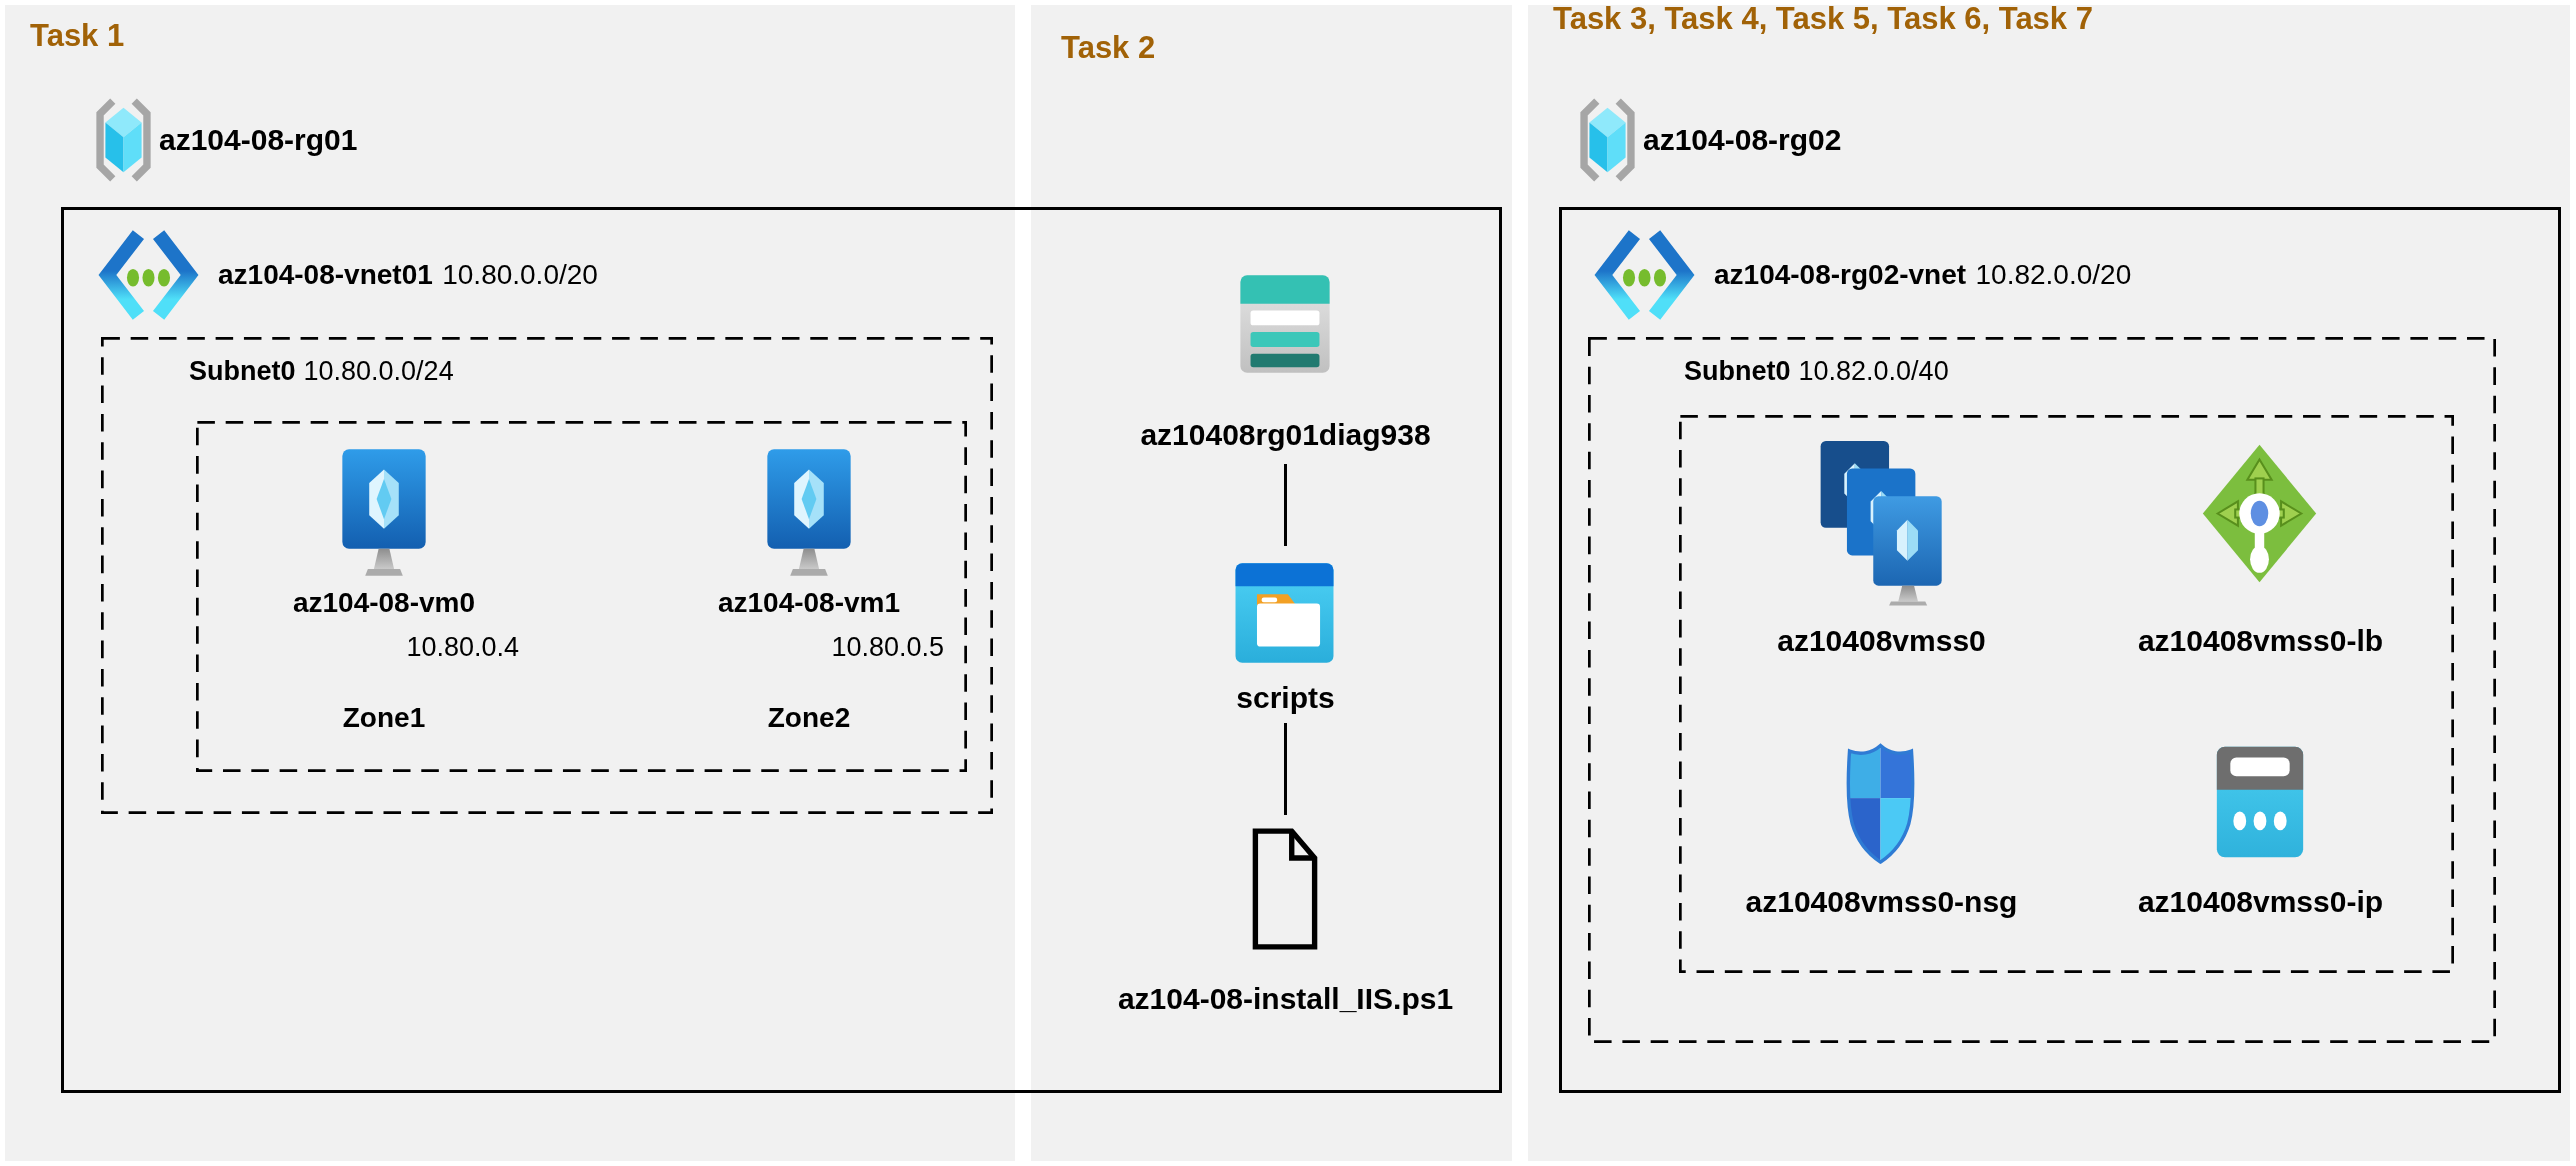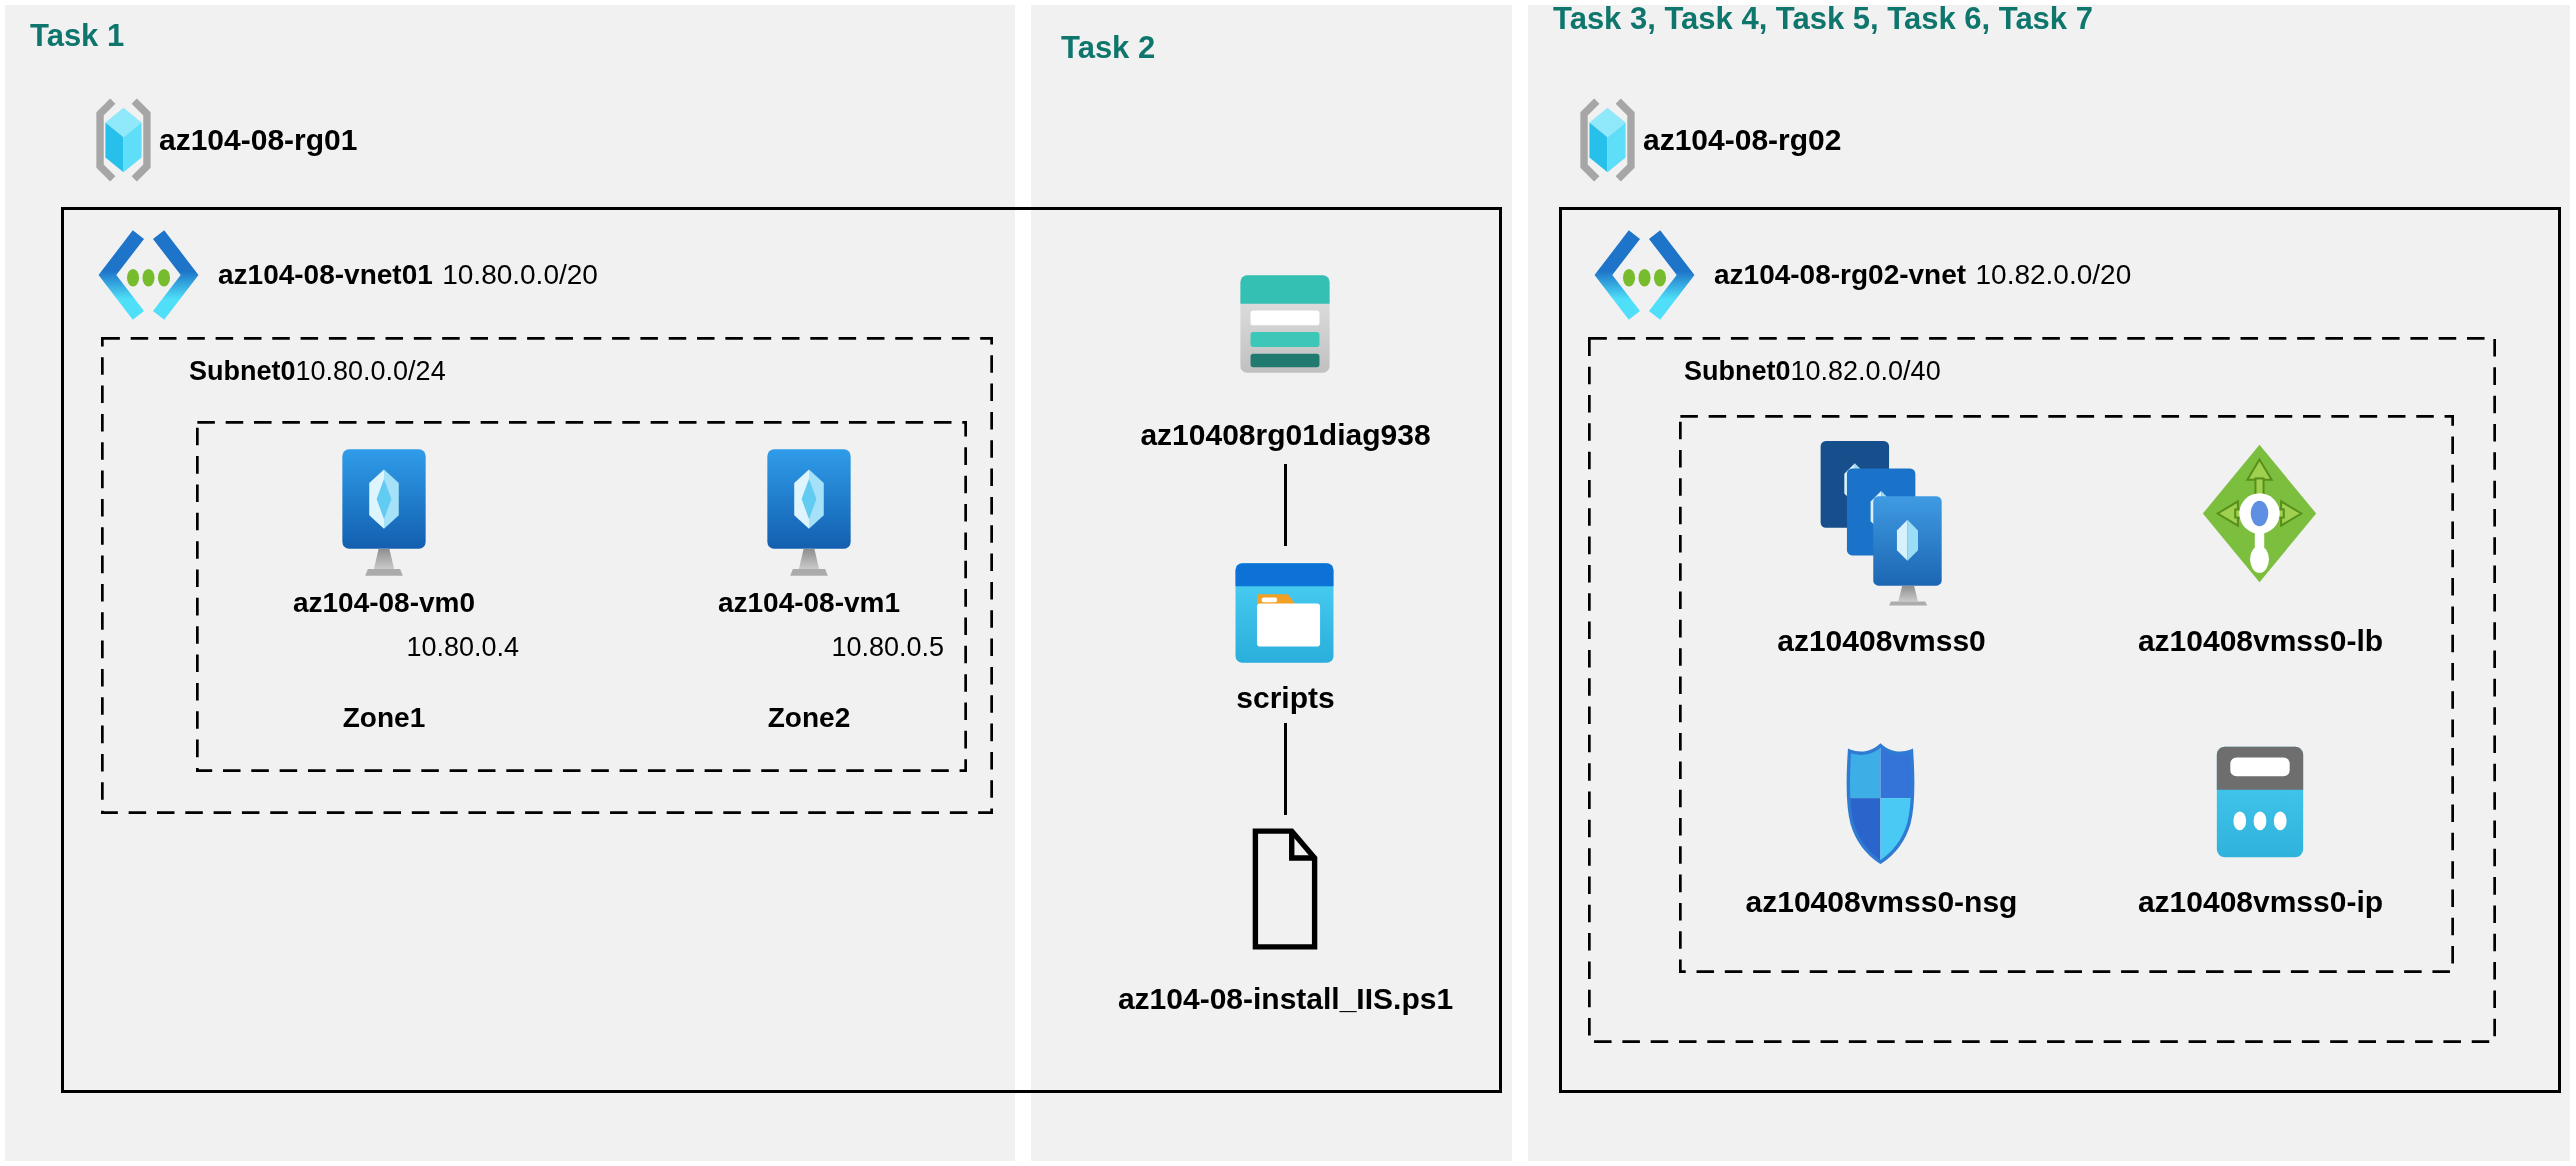--- a/index.html
+++ b/index.html
@@ -2,39 +2,39 @@
 <html style="font-size:10.8px"><head>
 <meta charset="utf-8">
 <style>
   html,body{margin:0;padding:0;background:#ffffff;}
   #canvas{position:relative;width:2576px;height:1166px;background:#ffffff;overflow:hidden;
           font-family:"Liberation Sans",sans-serif;color:#000;}
   .panel{position:absolute;top:5.4px;height:1156px;background:#f1f1f1;}
   #panel-task1{left:5.4px;width:1010px;}
   #panel-task2{left:1031px;width:481px;}
   #panel-task3{left:1528px;width:1042px;}
-  .task-header{position:absolute;font-size:31px;font-weight:bold;color:#0f766e;white-space:nowrap;}
+  .task-header{position:absolute;font-size:31px;font-weight:bold;color:#a16207;white-space:nowrap;}
   .solid-box{position:absolute;border:3.4px solid #000;}
   #vnet1-box{left:61px;top:207px;width:1435px;height:880px;}
   #vnet2-box{left:1559px;top:207px;width:996px;height:880px;}
   .dashed-box{position:absolute;}
   .dashed-box svg{position:absolute;left:0;top:0;width:100%;height:100%;}
   #subnet1-box{left:101px;top:337px;width:892px;height:477px;}
   #inner1-box{left:196px;top:421px;width:771px;height:351px;}
   #subnet2-box{left:1588px;top:337px;width:908px;height:706px;}
   #inner2-box{left:1679px;top:415px;width:775px;height:558px;}
   .rg-row{position:absolute;display:flex;align-items:center;gap:2px;}
   .rg-label{font-size:30px;font-weight:bold;white-space:nowrap;}
   .vnet-row{position:absolute;display:flex;align-items:center;gap:19px;}
   .vnet-label{font-size:28px;white-space:nowrap;}
   .vnet-label .bold{font-weight:bold;}
   .vnet-label .cidr{font-weight:normal;margin-left:9.4px;}
   .subnet-label{position:absolute;font-size:27px;white-space:nowrap;}
   .subnet-label .bold{font-weight:bold;text-align:right;}
-  .subnet-label .cidr{font-weight:normal;}
+  .subnet-label .cidr{font-weight:normal;margin-left:8px;}
   .res-label{position:absolute;width:405px;text-align:center;font-size:30px;font-weight:bold;white-space:nowrap;}
   .sub-text{position:absolute;width:270px;text-align:right;font-size:27px;font-weight:normal;}
   .vm-name{position:absolute;width:270px;text-align:center;font-size:28px;font-weight:bold;}
   .icon{position:absolute;}
   .connector{position:absolute;width:2.7px;background:#000;}
 </style>
 </head>
 <body>
 
 <div id="canvas">

